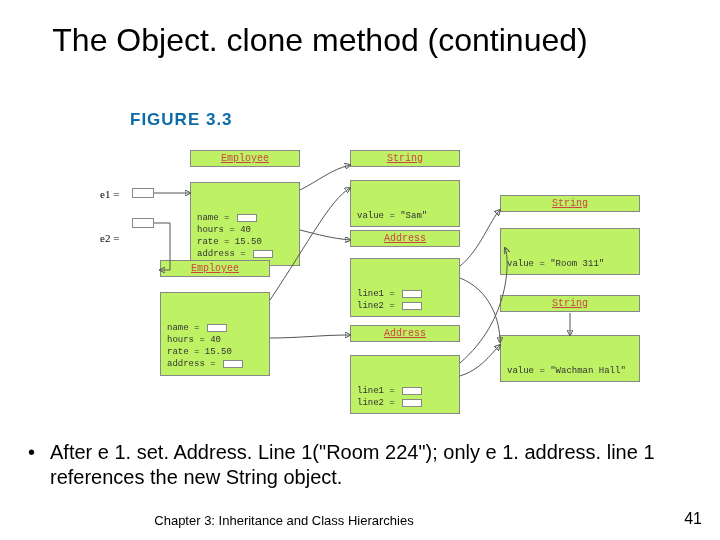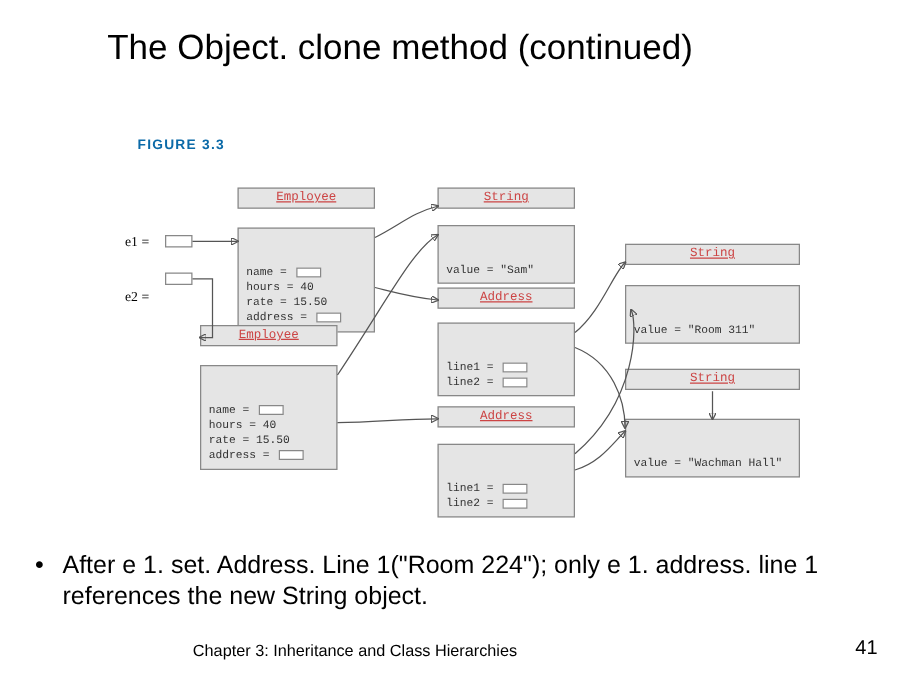--- a/index.html
+++ b/index.html
@@ -12,48 +12,49 @@
     color: #000;
     position: relative;
     overflow: hidden;
   }
   .slide-title {
     position: absolute;
     top: 22px;
     left: 0;
     width: 640px;
     text-align: center;
-    font-size: 28px;
+    font-size: 32px;
     font-weight: 400;
   }
   .diagram {
     position: absolute;
     left: 110px;
     top: 120px;
     width: 560px;
     height: 300px;
   }
   .fig-label {
     position: absolute;
     color: #0b6aa8;
-    font-size: 11px;
+    font-size: 17px;
     font-weight: bold;
     letter-spacing: 1px;
     font-family: Arial, sans-serif;
+    margin-left: 20px;
   }
   .fig-caption {
     position: absolute;
     color: #444;
     font-size: 10px;
     font-family: Arial, sans-serif;
   }
   .obj-box {
     position: absolute;
     border: 1px solid #888;
-    background: #e5e5e5;
+    background: #bef264;
   }
   .obj-head {
     text-align: center;
     font-family: "Courier New", monospace;
     font-size: 10px;
     color: #c44;
     text-decoration: underline;
     padding: 2px 4px;
   }
   .obj-body {

